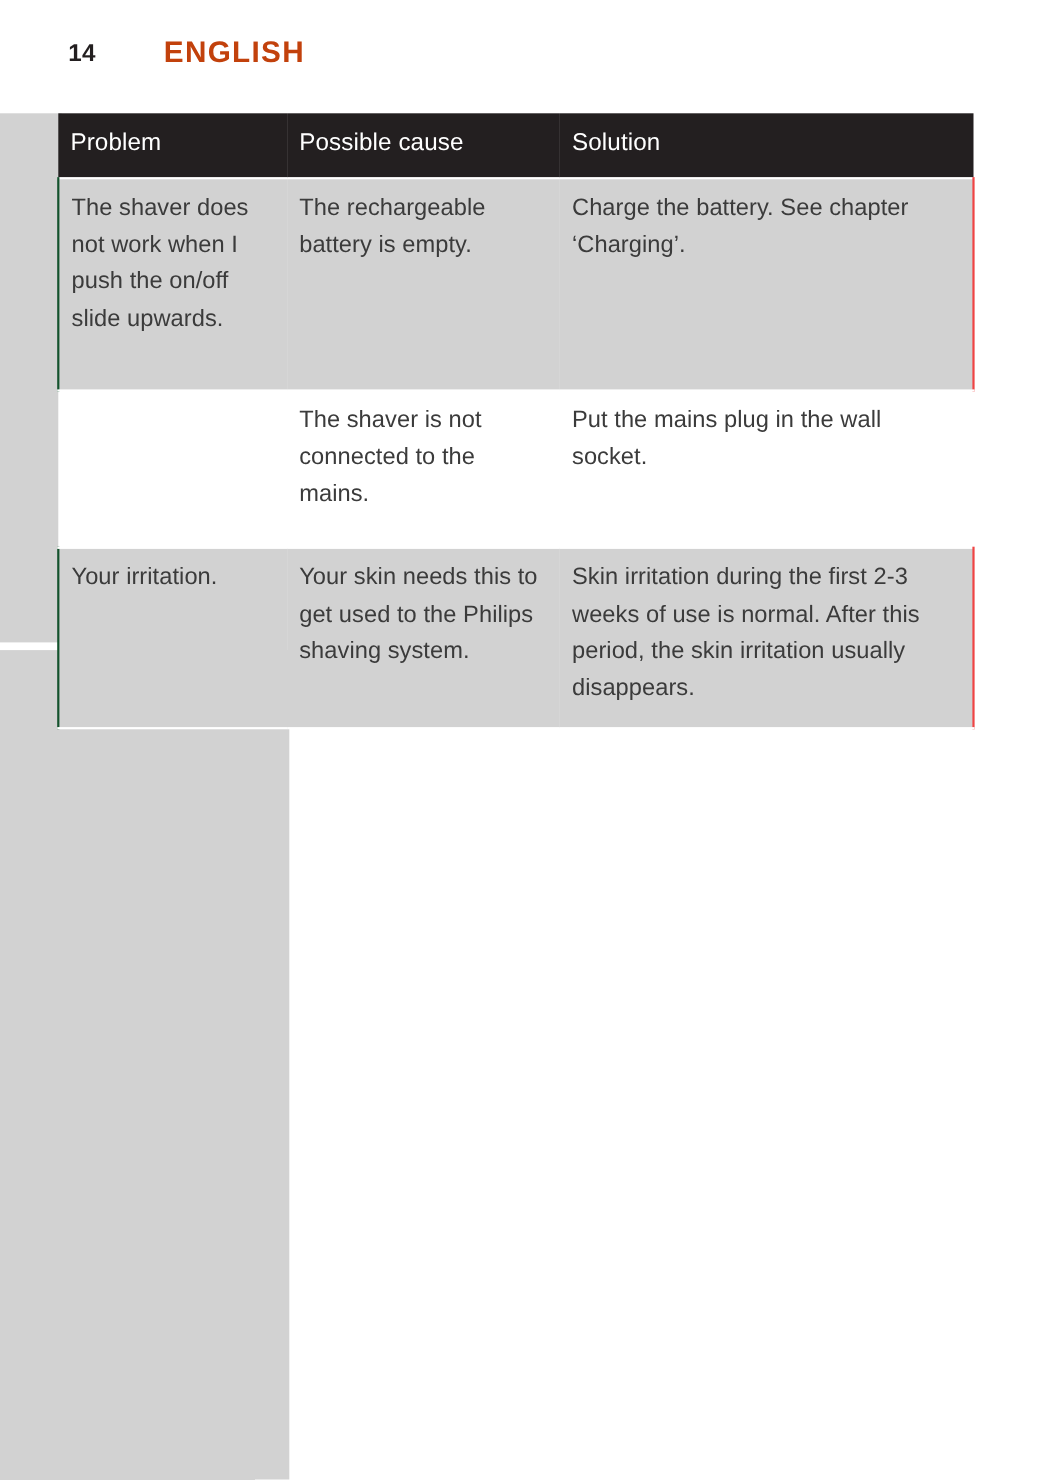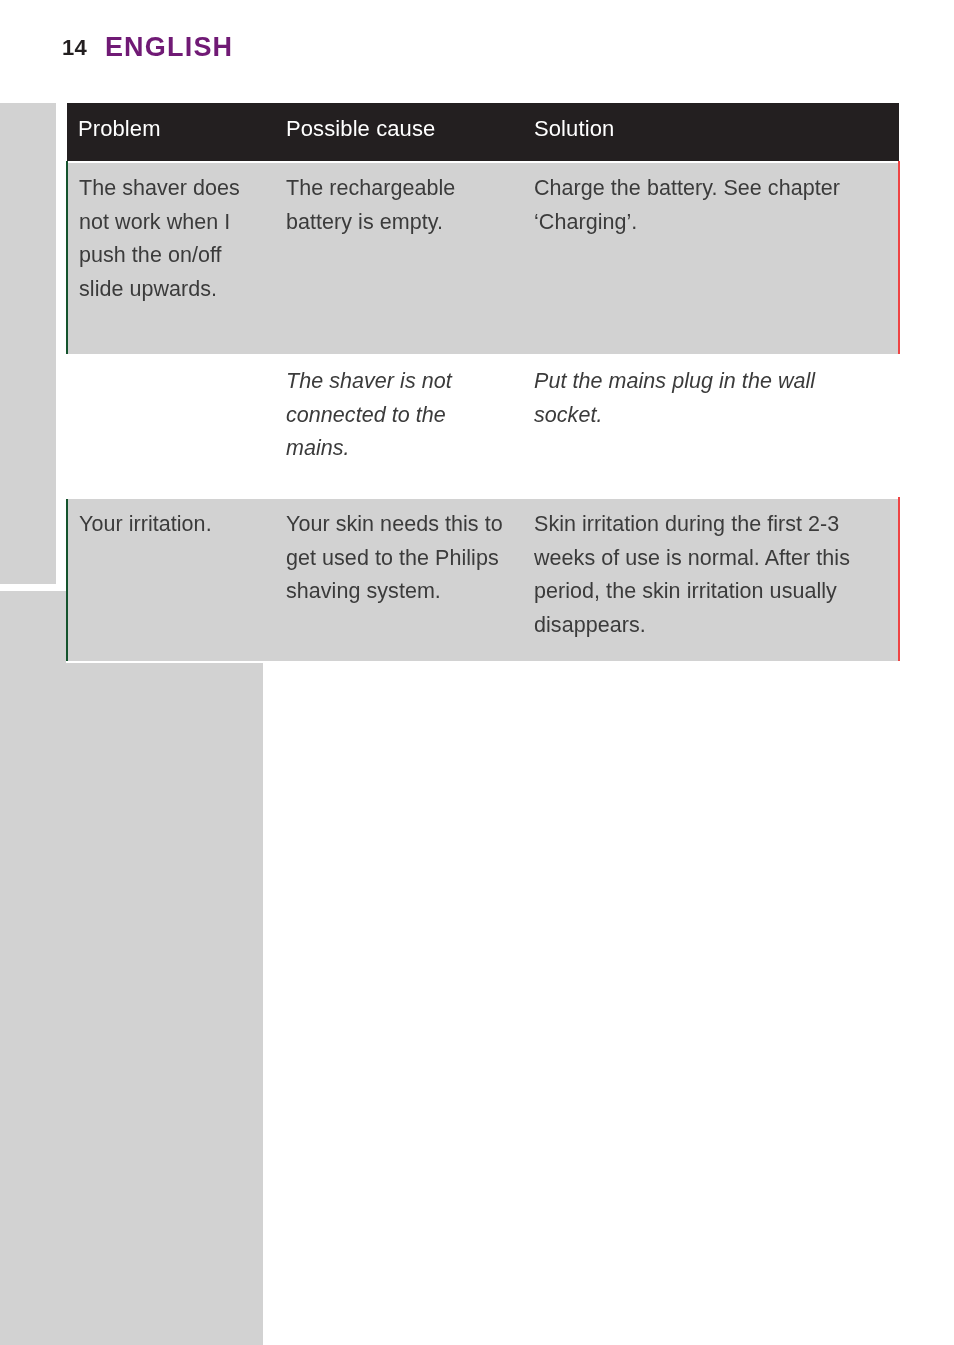--- a/index.html
+++ b/index.html
@@ -45,28 +45,29 @@
   }
   .running-head .folio {
     font-size: 22px;
     font-weight: 700;
     color: #231f20;
     letter-spacing: 0.2px;
   }
   .running-head .chapter {
     font-size: 27px;
     font-weight: 700;
-    color: #701a75;
+    color: #c2410c;
     letter-spacing: 1.2px;
+    margin-left: 44px;
   }
 
   
   .troubleshooting-table {
     position: absolute;
-    left: 66px;
+    left: 52px;
     top: 103px;
     width: 832px;
     border-collapse: collapse;
     table-layout: fixed;
   }
   .troubleshooting-table col.c-problem  { width: 208px; }
   .troubleshooting-table col.c-cause    { width: 248px; }
   .troubleshooting-table col.c-solution { width: 376px; }
 
   .troubleshooting-table thead th {
@@ -101,21 +102,21 @@
     border-bottom: 2px solid #ffffff;
   }
   .troubleshooting-table tbody tr.shaded td:first-child {
     border-left: 2px solid #14532d;
   }
   .troubleshooting-table tbody tr.shaded td:last-child {
     border-right: 2px solid #ef4444;
   }
 
   .row1 td { height: 168px; }
-  .row2 td { height: 118px; font-style: italic; }
+  .row2 td { height: 118px; }
   .row3 td { height: 139px; }
 </style>
 </head>
 <body>
 
 <div class="page-edge-band"></div>
 <div class="page-lower-block"></div>
 
 <div class="running-head">
   <span class="folio">14</span>

